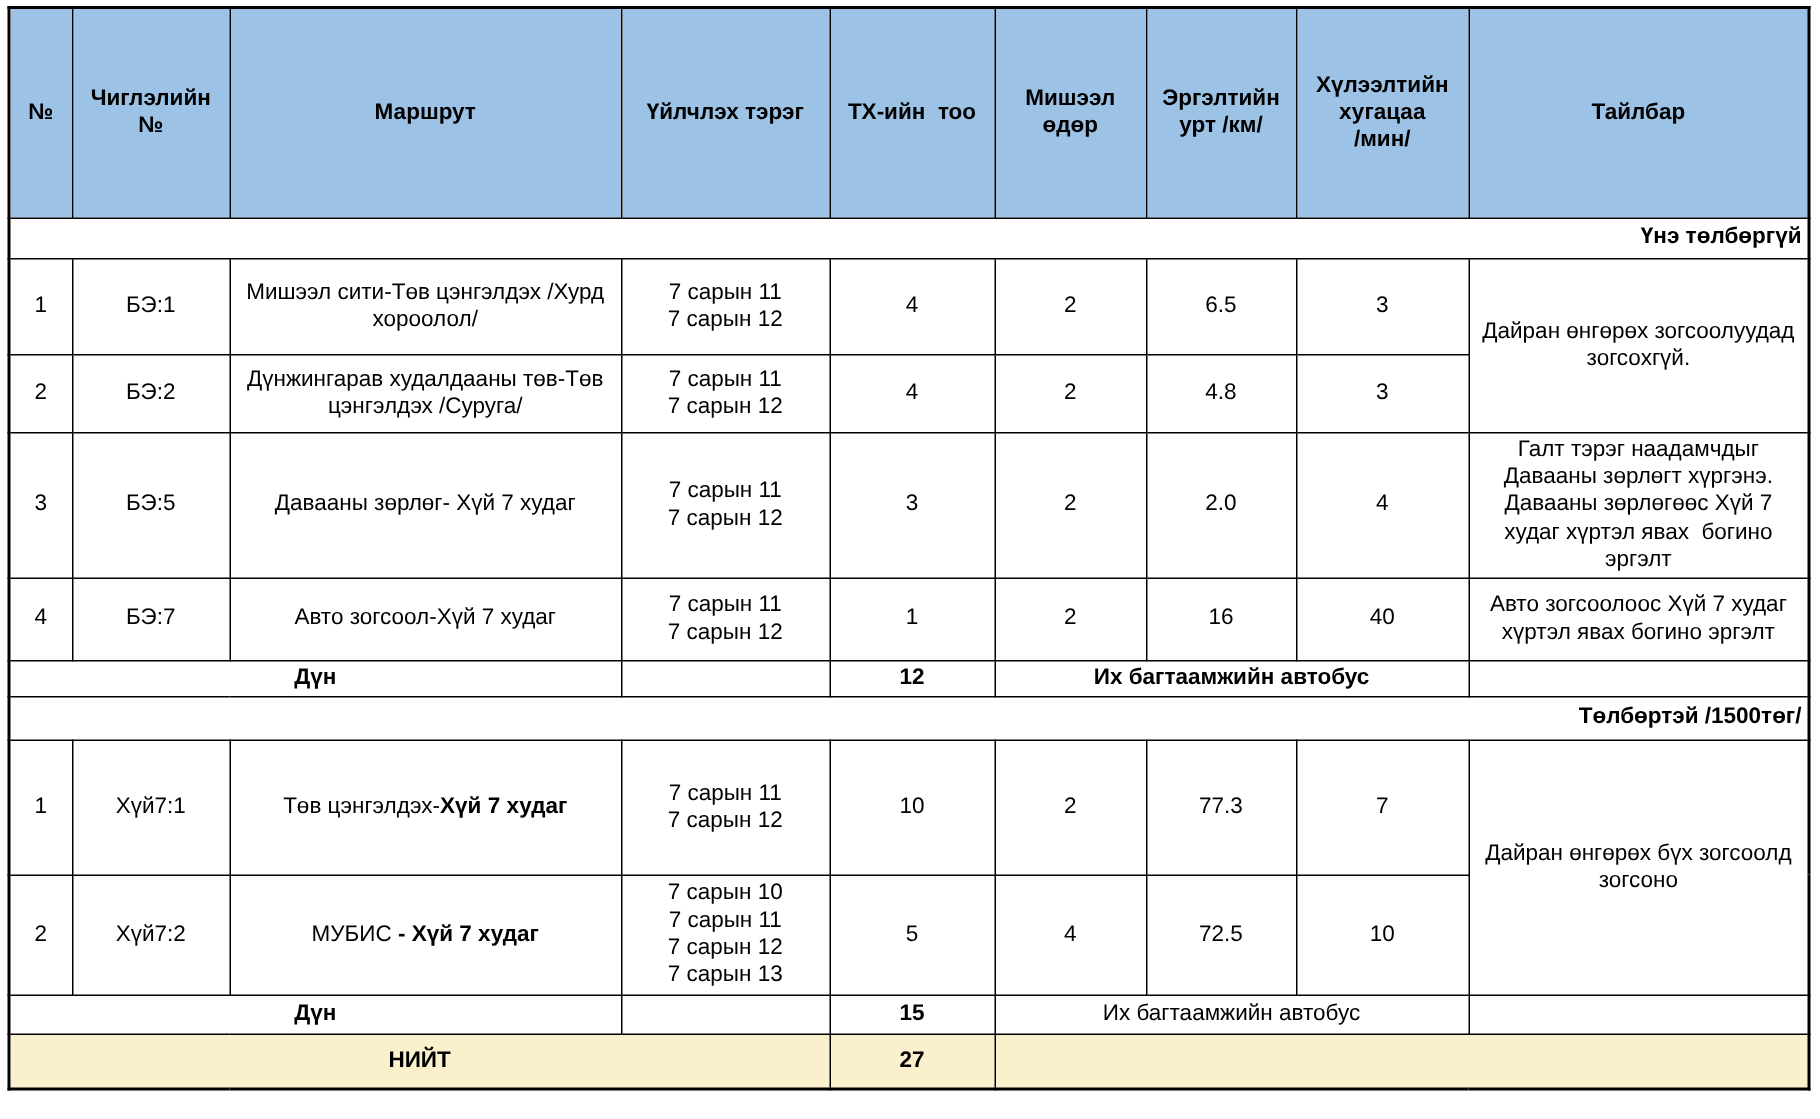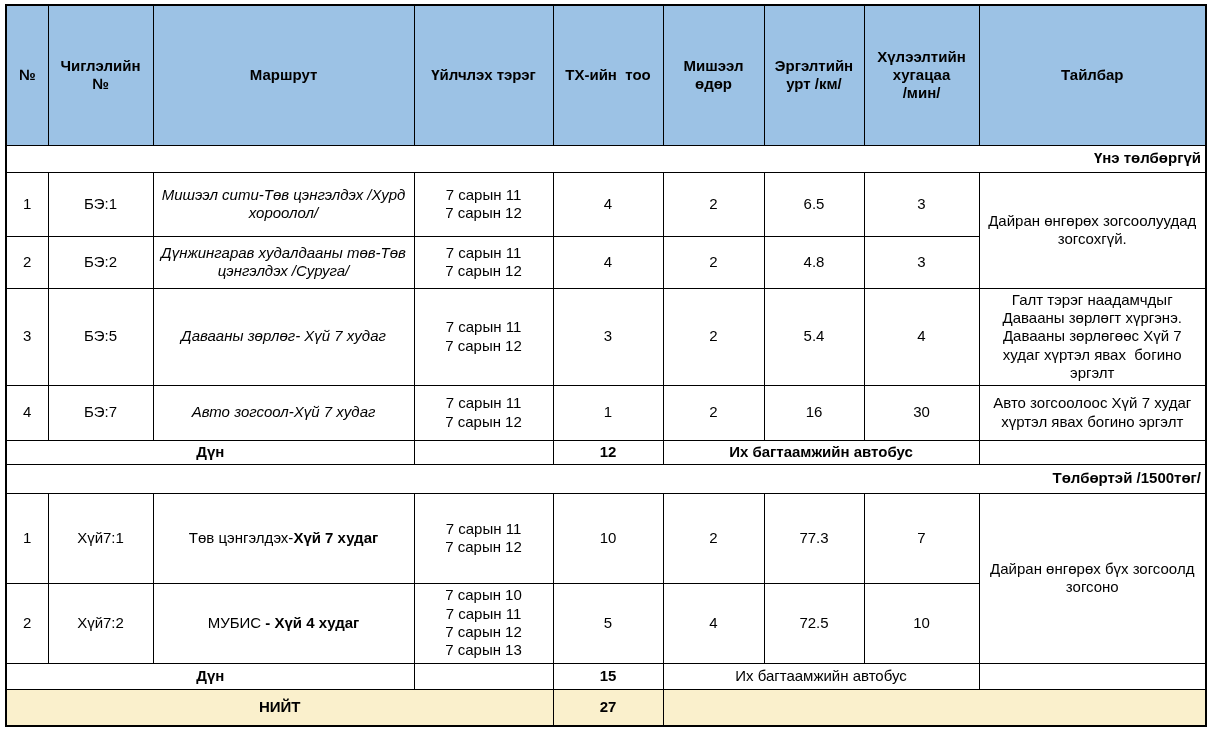--- a/index.html
+++ b/index.html
@@ -35,21 +35,21 @@
   tr.r1{height:64px;}
   tr.r2{height:52px;}
   tr.r3{height:97px;}
   tr.r4{height:55px;}
   tr.p1{height:90px;}
   tr.p2{height:80px;}
   tr.subtotal{height:24px;}
   tr.subtotal2{height:26px;}
   tr.grand{height:37px;border-radius:18px;}
   tr.grand td{background:#FAF0CC;font-weight:bold;}
-  .route-left{text-align:left;padding-left:9px;font-style:italic;}
+  .route-left{text-align:left;padding-left:9px;}
   .days{white-space:pre-line;}
   .bold{font-weight:bold;margin-top:29px;}
   .note{padding:2px 6px;}
 </style>
 </head>
 <body>
 
 <table class="route-table">
   <colgroup>
     <col style="width:42px">
@@ -111,35 +111,35 @@
   </tr>
 
   <tr class="r3">
     <td>3</td>
     <td>БЭ:5</td>
     <td class="route-left">Давааны зөрлөг- Хүй 7 худаг</td>
     <td class="days">7 сарын 11
 7 сарын 12</td>
     <td>3</td>
     <td>2</td>
-    <td>5.4</td>
+    <td>2.0</td>
     <td>4</td>
     <td class="note">Галт тэрэг наадамчдыг Давааны зөрлөгт хүргэнэ. Давааны зөрлөгөөс Хүй 7 худаг хүртэл явах&nbsp; богино эргэлт</td>
   </tr>
 
   <tr class="r4">
     <td>4</td>
     <td>БЭ:7</td>
     <td class="route-left">Авто зогсоол-Хүй 7 худаг</td>
     <td class="days">7 сарын 11
 7 сарын 12</td>
     <td>1</td>
     <td>2</td>
     <td>16</td>
-    <td>30</td>
+    <td>40</td>
     <td class="note">Авто зогсоолоос Хүй 7 худаг хүртэл явах богино эргэлт</td>
   </tr>
 
   <tr class="subtotal">
     <td colspan="3" class="bold">Дүн</td>
     <td></td>
     <td class="bold">12</td>
     <td colspan="3" class="bold">Их багтаамжийн автобус</td>
     <td></td>
   </tr>
@@ -157,21 +157,21 @@
     <td>10</td>
     <td>2</td>
     <td>77.3</td>
     <td>7</td>
     <td class="note" rowspan="2">Дайран өнгөрөх бүх зогсоолд зогсоно</td>
   </tr>
 
   <tr class="p2">
     <td>2</td>
     <td>Хүй7:2</td>
-    <td><span>МУБИС </span><span class="bold">- Хүй 4 худаг</span></td>
+    <td><span>МУБИС </span><span class="bold">- Хүй 7 худаг</span></td>
     <td class="days">7 сарын 10
 7 сарын 11
 7 сарын 12
 7 сарын 13</td>
     <td>5</td>
     <td>4</td>
     <td>72.5</td>
     <td>10</td>
   </tr>
 

